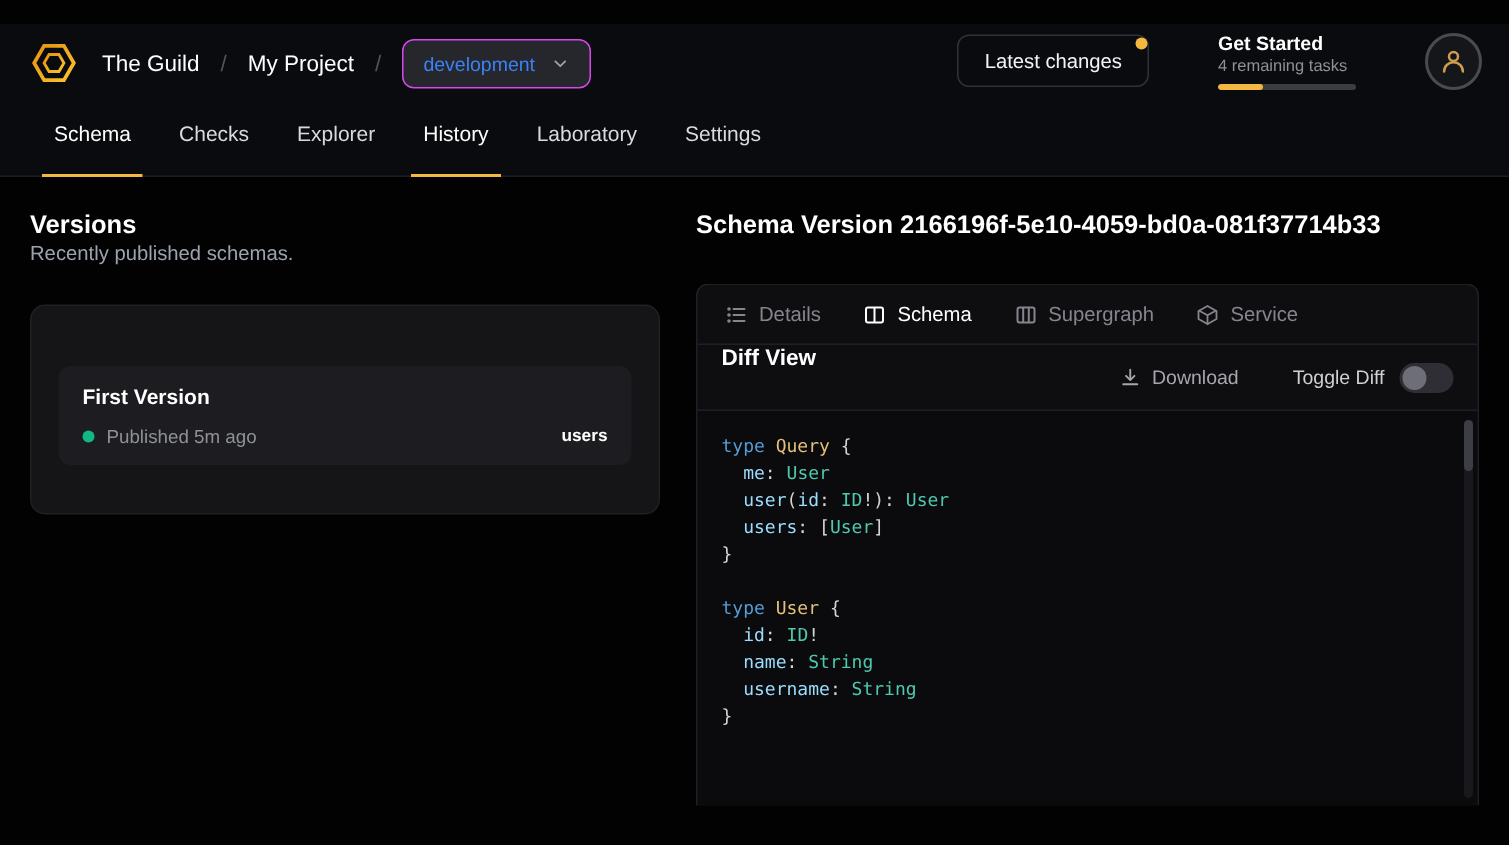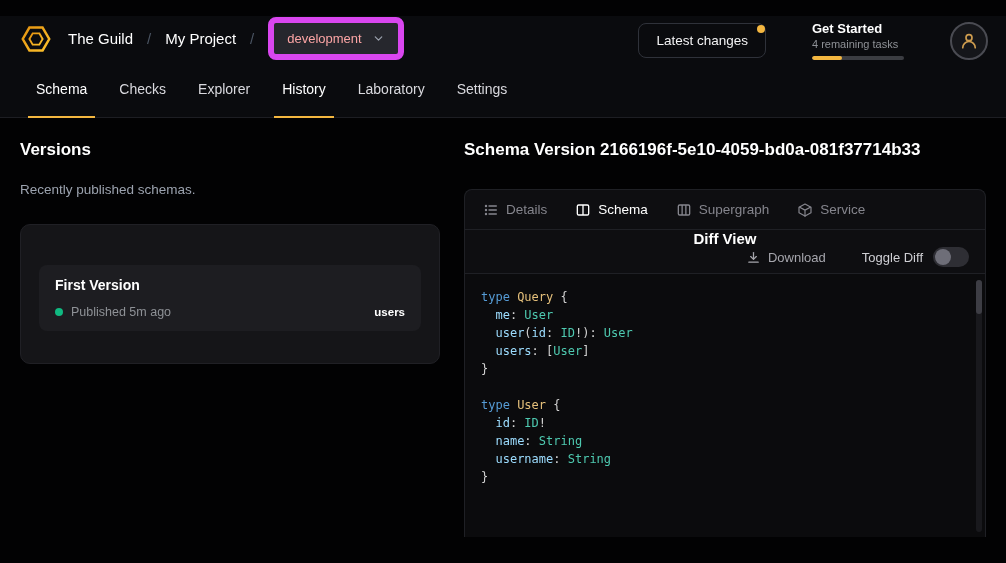--- a/index.html
+++ b/index.html
@@ -7,22 +7,22 @@
   body { font-family:"Liberation Sans", sans-serif; }
   .screen { position:relative; width:1006px; height:563px; background:#020203; overflow:hidden; }
 
   
   .header { position:absolute; top:16px; left:0; width:100%; height:60px; background:#0a0b0e;
             display:flex; align-items:flex-end; padding:16px 18px; }
   .crumbs { display:flex; align-items:center; gap:14px; }
   .logo { width:36px; height:36px; display:flex; align-items:center; justify-content:center; cursor:pointer; }
   .crumb-name { color:#fff; font-size:15px; font-weight:500; cursor:pointer; }
   .crumb-sep { color:#4b5563; font-size:15px; }
-  .env-select { display:flex; align-items:center; gap:10px; background:#26272d; border:6px solid #d946ef;
-                border-radius:8px; padding:8px 13px; color:#fca5a5; font-size:13px; cursor:pointer; }
+  .env-select { display:flex; align-items:center; gap:10px; background:#26272d; border:1px solid #d946ef;
+                border-radius:8px; padding:8px 13px; color:#3b82f6; font-size:13px; cursor:pointer; }
   .header-right { margin-left:auto; display:flex; align-items:center; gap:46px; }
   .latest-btn { position:relative; border:1px solid #2f323a; background:transparent; border-radius:8px;
                 padding:9px 17px; color:#f4f4f5; font-size:13.5px; cursor:pointer; font-family:inherit; }
   .notif-dot { position:absolute; top:-3px; right:-2px; width:8px; height:8px; border-radius:50%; background:#f4b740; }
   .get-started { width:92px; cursor:pointer; }
   .gs-title { color:#fff; font-size:13px; font-weight:600; }
   .gs-sub { color:#8e9196; font-size:11px; margin-top:2px; white-space:nowrap; }
   .gs-bar { margin-top:6px; height:4px; background:#3b3d42; border-radius:2px; overflow:hidden; }
   .gs-fill { width:33%; height:100%; background:#f4b740; border-radius:2px; }
   .avatar { width:38px; height:38px; border-radius:50%; border:2px solid #4a4b52; background:#15161a;
@@ -33,41 +33,41 @@
          border-bottom:1px solid #1d1e23; display:flex; align-items:stretch; padding:0 20px; }
   .nav-tab { position:relative; display:flex; align-items:center; padding:0 16px; color:#d9d9de;
              font-size:14px; cursor:pointer; }
   .nav-tab.active { color:#fff; font-weight:500; }
   .nav-tab.active::after { content:""; position:absolute; left:8px; right:8px; bottom:-1px; height:2px; background:#f4b740; }
   .nav-cdn { margin-left:auto; display:flex; align-items:center; gap:8px; color:#f4b740; font-size:13.5px; cursor:pointer; }
 
   
   .versions-col { position:absolute; left:20px; top:118px; width:420px; }
   .section-title { color:#fff; font-size:17px; font-weight:700; margin-top:22px; }
-  .section-sub { color:#9ca3af; font-size:13.5px; margin-top:22px; }
+  .section-sub { color:#9ca3af; font-size:13.5px; margin-top:1px; }
   .version-card { margin-top:27px; background:#151518; border:1px solid #202025; border-radius:10px;
                   padding:18px; height:140px; }
   .version-item { margin-top:22px; background:#1d1d21; border-radius:8px; padding:12px 16px; cursor:pointer; }
   .vi-title { color:#fff; font-size:14px; font-weight:600; }
   .vi-author { color:#8e9196; font-size:12.5px; margin-top:3px; }
   .vi-row { display:flex; align-items:center; margin-top:12px; }
   .vi-dot { width:8px; height:8px; border-radius:50%; background:#10b981; margin-right:8px; }
   .vi-status { color:#8e9196; font-size:12.5px; }
   .vi-badge { margin-left:auto; color:#fff; font-size:11.5px; font-weight:700; }
 
   
   .detail-col { position:absolute; left:464px; top:118px; width:522px; height:445px; }
   .panel { margin-top:29px; background:#0e0e11; border:1px solid #1f2025; border-bottom:none;
            border-radius:8px 8px 0 0; height:348px; overflow:hidden; }
   .panel-tabs { height:40px; display:flex; align-items:center; gap:28px; padding:0 18px;
                 border-bottom:1px solid #1f2025; }
   .ptab { display:flex; align-items:center; gap:7px; font-size:13.5px; color:#85858d; cursor:pointer; }
   .ptab.active { color:#fff; font-weight:500; }
   .ptab svg { display:block; }
-  .diff-bar { height:44px; display:flex; align-items:center; padding:0 16px; border-bottom:1px solid #1f2025;flex-direction:column; }
+  .diff-bar { height:44px; display:flex; padding:0 16px; border-bottom:1px solid #1f2025; }
   .diff-title { color:#fff; font-size:15px; font-weight:700; }
   .diff-actions { margin-left:auto; display:flex; align-items:center; gap:36px; }
   .download { display:flex; align-items:center; gap:7px; color:#a6a6ad; font-size:13px; cursor:pointer; }
   .toggle-wrap { display:flex; align-items:center; gap:10px; color:#cfcfd4; font-size:13px; }
   .toggle { width:36px; height:20px; border-radius:10px; background:#2e2e34; position:relative; cursor:pointer; }
   .toggle .knob { position:absolute; top:2px; left:2px; width:16px; height:16px; border-radius:50%; background:#6e6e78; }
 
   .code-area { position:relative; height:264px; background:#0b0b0d; padding:14px 16px;
                font-family:"DejaVu Sans Mono", monospace; font-size:12px; line-height:18px; }
   .code-line { white-space:pre; }

